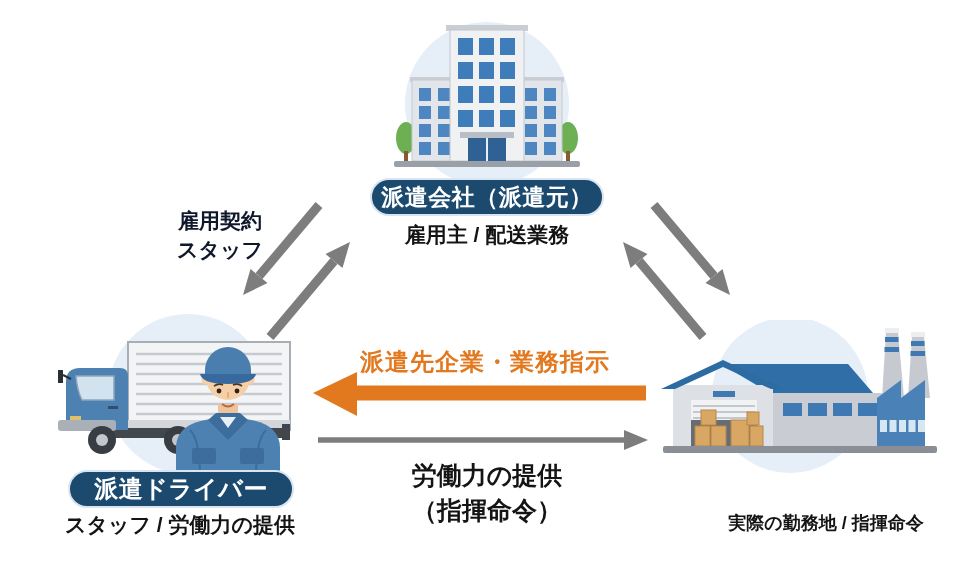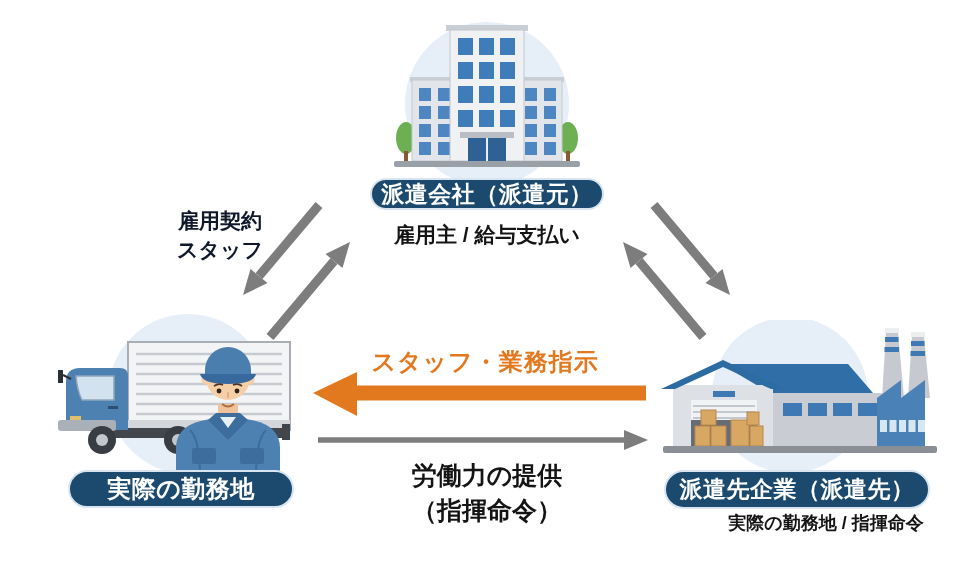--- a/index.html
+++ b/index.html
@@ -225,40 +225,38 @@
     </svg>
   </div>
 
   <div class="arrow-wrap" style="left:318px;top:427px;width:332px;height:26px;">
     <svg width="332" height="26" viewBox="0 0 332 26">
       <line x1="0" y1="13" x2="306" y2="13" stroke="#7d7d7d" stroke-width="5.5"></line>
       <polygon points="306,3 330,13 306,23" fill="#7d7d7d"></polygon>
     </svg>
   </div>
 
-  <div class="pill" style="left:370px;top:178px;width:234px;height:32px;font-size:23px;">
+  <div class="pill" style="left:370px;top:178px;width:234px;height:38px;font-size:23px;">
     <span>派遣会社（派遣元）</span>
   </div>
-  <div class="sub" style="left:340px;top:221px;width:294px;font-size:21px;">雇用主 / 給与支払い</div>
+  <div class="sub" style="left:340px;top:221px;width:294px;font-size:21px;">雇用主 / 配送業務</div>
 
   <div class="edge-label" style="left:130px;top:207px;width:180px;">
     <div>雇用契約</div>
     <div>スタッフ</div>
   </div>
 
 
-  <div id="command-label" style="left:345px;top:346px;width:280px;">スタッフ・業務指示</div>
+  <div id="command-label" style="left:345px;top:346px;width:280px;">派遣先企業・業務指示</div>
 
   <div id="labor-label" style="left:377px;top:458px;width:220px;">
     <div>労働力の提供</div>
     <div>（指揮命令）</div>
   </div>
 
   <div class="pill" style="left:68px;top:470px;width:226px;height:38px;font-size:24px;">
-    <span>実際の勤務地</span>
-  </div>
-
-  <div class="pill" style="left:664px;top:470px;width:266px;height:39px;font-size:23px;">
-    <span>派遣先企業（派遣先）</span>
-  </div>
+    <span>派遣ドライバー</span>
+  </div>
+  <div class="sub" style="left:30px;top:511px;width:300px;font-size:21px;">スタッフ / 労働力の提供</div>
+
   <div class="sub" style="left:678px;top:511px;width:296px;font-size:18px;">実際の勤務地 / 指揮命令</div>
 
 </div>
 
 </body></html>

